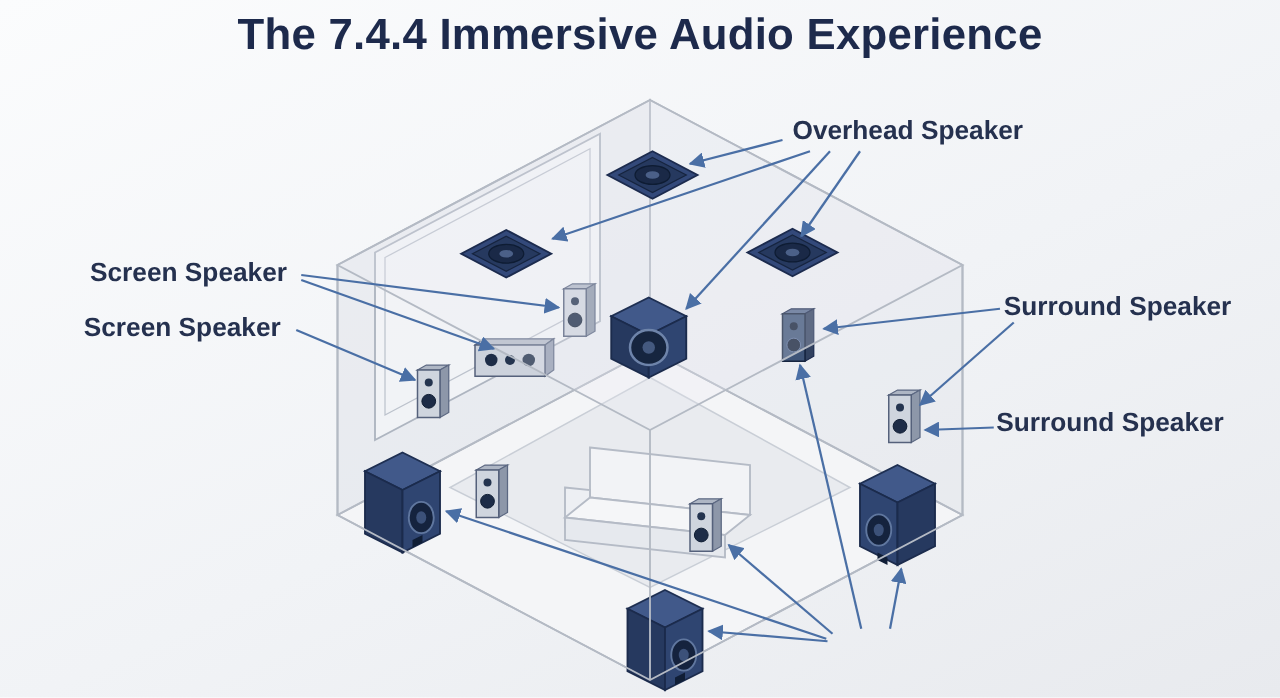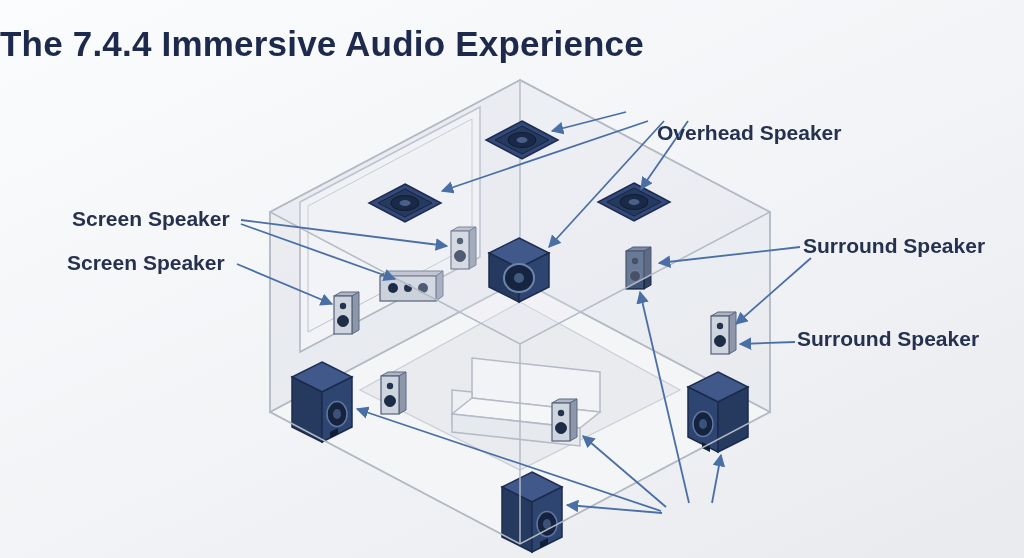--- a/index.html
+++ b/index.html
@@ -4,31 +4,31 @@
 <style>
   html,body{margin:0;padding:0;}
   .stage{
     position:relative;
     width:1024px;height:558px;
     overflow:hidden;
     background:linear-gradient(155deg,#fbfcfd 0%,#f1f3f6 55%,#e8eaee 100%);
     font-family:"Liberation Sans",sans-serif;
   }
   .title{
-    position:absolute;top:24px;left:0;width:100%;
-    margin:0;text-align:left;
+    position:absolute;top:8px;left:0;width:100%;
+    margin:0;text-align:center;
     font-size:35px;font-weight:700;letter-spacing:.2px;
     color:#1d2a4c;
   }
   .lbl{
     position:absolute;
     font-size:21px;font-weight:600;color:#25314f;
     white-space:nowrap;
   }
-  #lbl-overhead{left:657px;top:93px;margin-top:28px;}
+  #lbl-overhead{left:634px;top:93px;}
   #lbl-screen-top{left:72px;top:207px;}
   #lbl-screen-bottom{left:67px;top:251px;}
   #lbl-surround-top{left:803px;top:234px;}
   #lbl-surround-bottom{left:797px;top:327px;}
   #lbl-subwoofer{left:664px;top:504px;}
   svg.scene{position:absolute;left:0;top:0;}
   .arrow{stroke:#4a6fa5;stroke-width:1.8;fill:none;}
 </style>
 </head>
 <body>

